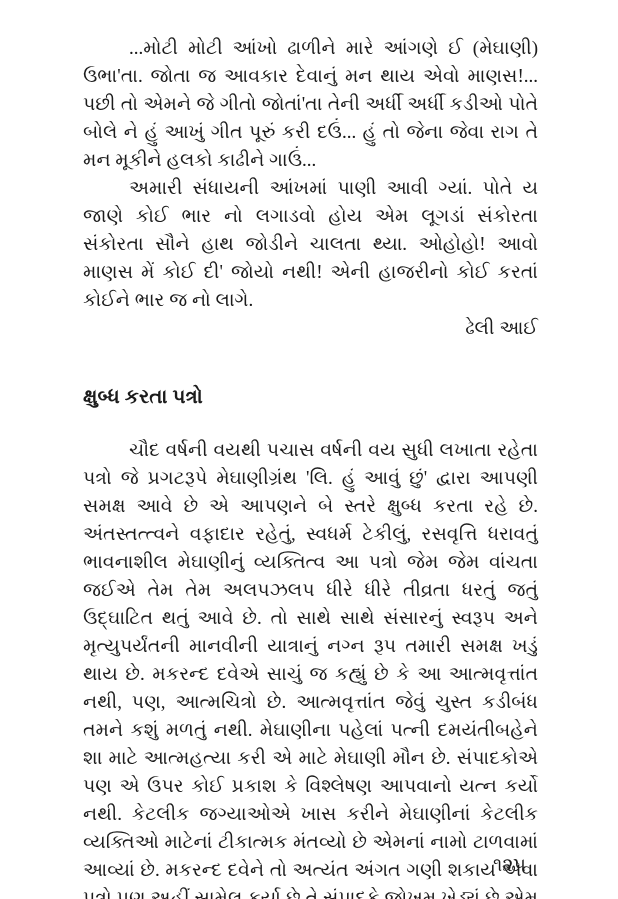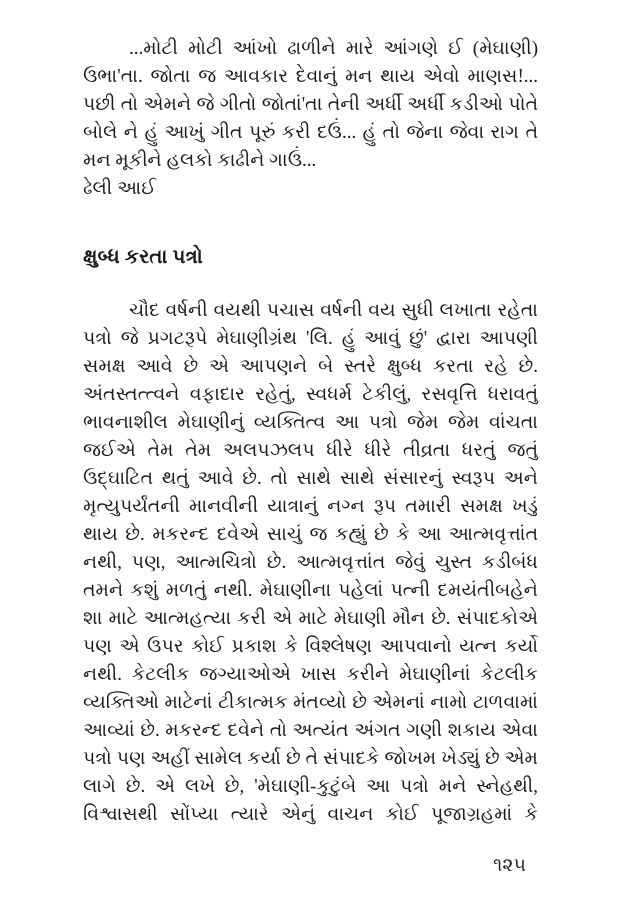--- a/index.html
+++ b/index.html
@@ -22,21 +22,21 @@
   }
   .para {
     margin: 0;
     text-align: justify;
   }
   .indent {
     text-indent: 46px;
   }
   .attribution {
     margin: 0;
-    text-align: left;
+    text-align: right;
   }
   .section-heading {
     margin: 40px 0 16px 0;
     font-size: 20px;
     line-height: 28px;
     font-weight: bold;
   }
   .body-para {
     margin: 26px 0 0 0;
     text-align: justify;
@@ -51,20 +51,21 @@
     line-height: 20px;
   }
 </style>
 </head>
 <body>
 
 <div class="page">
 
   <section>
     <p class="para indent">...મોટી મોટી આંખો ઢાળીને મારે આંગણે ઈ (મેઘાણી) ઉભા'તા. જોતા જ આવકાર દેવાનું મન થાય એવો માણસ!... પછી તો એમને જે ગીતો જોતાં'તા તેની અર્ધી અર્ધી કડીઓ પોતે બોલે ને હું આખું ગીત પૂરું કરી દઉં... હું તો જેના જેવા રાગ તે મન મૂકીને હલકો કાઢીને ગાઉં...</p>
+    <p class="para indent">અમારી સંધાયની આંખમાં પાણી આવી ગ્યાં. પોતે ય જાણે કોઈ ભાર નો લગાડવો હોય એમ લૂગડાં સંકોરતા સંકોરતા સૌને હાથ જોડીને ચાલતા થ્યા. ઓહોહો! આવો માણસ મેં કોઈ દી' જોયો નથી! એની હાજરીનો કોઈ કરતાં કોઈને ભાર જ નો લાગે.</p>
     <p class="attribution">ઢેલી આઈ</p>
   </section>
 
   <h2 class="section-heading">ક્ષુબ્ધ કરતા પત્રો</h2>
 
   <p class="para body-para">ચૌદ વર્ષની વયથી પચાસ વર્ષની વય સુધી લખાતા રહેતા પત્રો જે પ્રગટરૂપે મેઘાણીગ્રંથ 'લિ. હું આવું છું' દ્વારા આપણી સમક્ષ આવે છે એ આપણને બે સ્તરે ક્ષુબ્ધ કરતા રહે છે. અંતસ્તત્ત્વને વફાદાર રહેતું, સ્વધર્મ ટેકીલું, રસવૃત્તિ ધરાવતું ભાવનાશીલ મેઘાણીનું વ્યક્તિત્વ આ પત્રો જેમ જેમ વાંચતા જઈએ તેમ તેમ અલપઝલપ ધીરે ધીરે તીવ્રતા ધરતું જતું ઉદ્ઘાટિત થતું આવે છે. તો સાથે સાથે સંસારનું સ્વરૂપ અને મૃત્યુપર્યંતની માનવીની યાત્રાનું નગ્ન રૂપ તમારી સમક્ષ ખડું થાય છે. મકરન્દ દવેએ સાચું જ કહ્યું છે કે આ આત્મવૃત્તાંત નથી, પણ, આત્મચિત્રો છે. આત્મવૃત્તાંત જેવું ચુસ્ત કડીબંધ તમને કશું મળતું નથી. મેઘાણીના પહેલાં પત્ની દમયંતીબહેને શા માટે આત્મહત્યા કરી એ માટે મેઘાણી મૌન છે. સંપાદકોએ પણ એ ઉપર કોઈ પ્રકાશ કે વિશ્લેષણ આપવાનો યત્ન કર્યો નથી. કેટલીક જગ્યાઓએ ખાસ કરીને મેઘાણીનાં કેટલીક વ્યક્તિઓ માટેનાં ટીકાત્મક મંતવ્યો છે એમનાં નામો ટાળવામાં આવ્યાં છે. મકરન્દ દવેને તો અત્યંત અંગત ગણી શકાય એવા પત્રો પણ અહીં સામેલ કર્યા છે તે સંપાદકે જોખમ ખેડ્યું છે એમ લાગે છે. એ લખે છે, 'મેઘાણી-કુટુંબે આ પત્રો મને સ્નેહથી, વિશ્વાસથી સોંપ્યા ત્યારે એનું વાચન કોઈ પૂજાગ્રહમાં કે</p>
 
   <div class="page-number">૧૨૫</div>
 
 </div>

